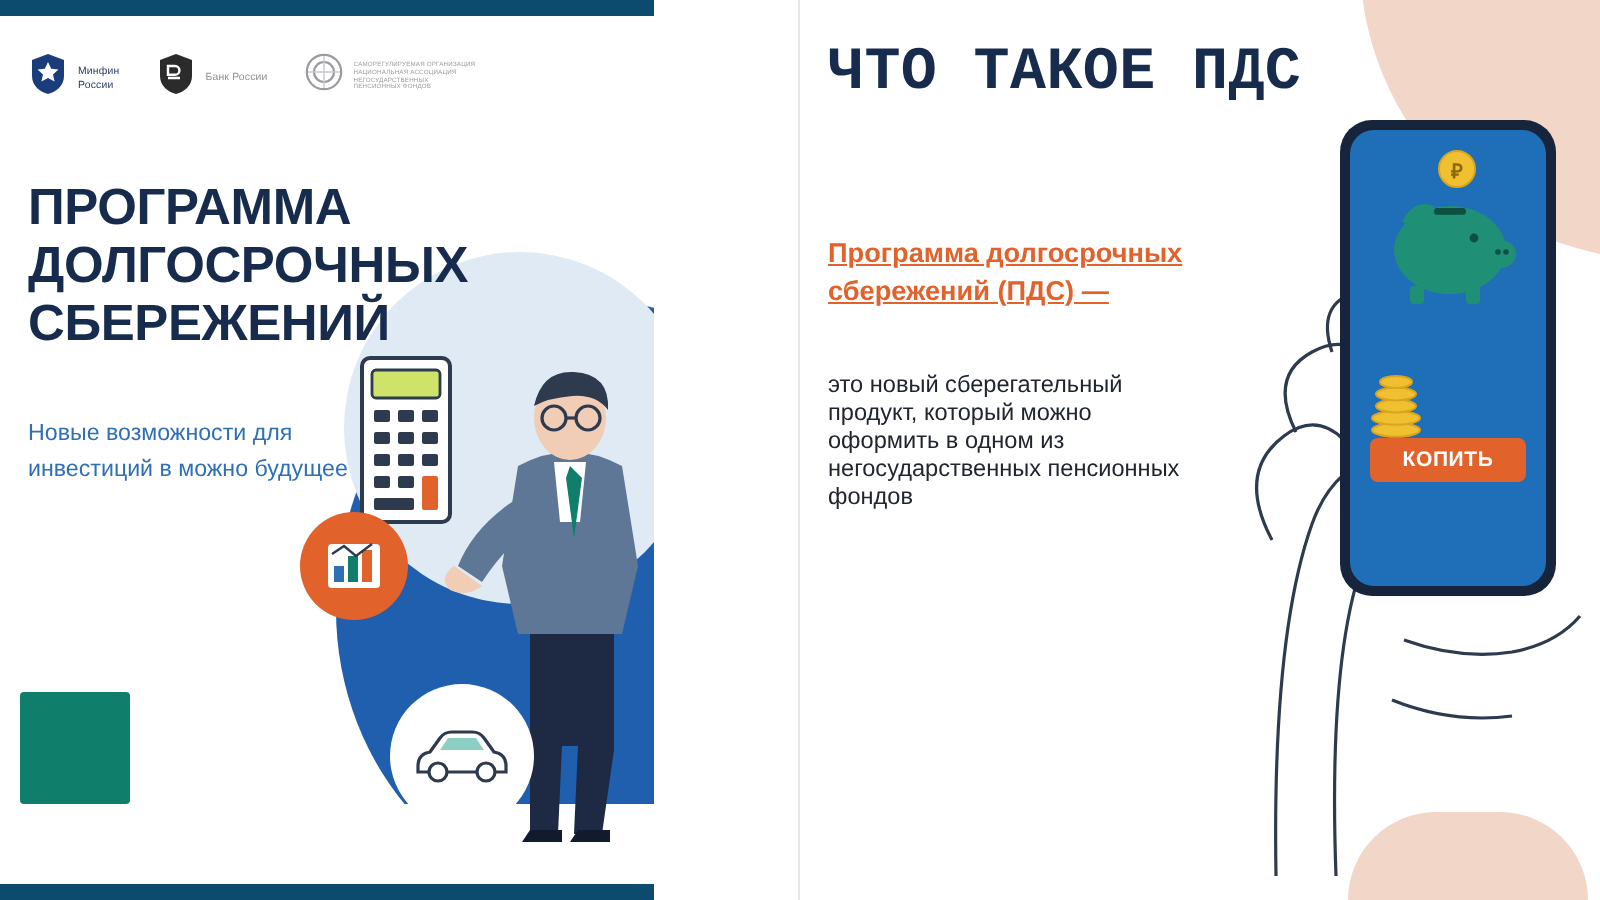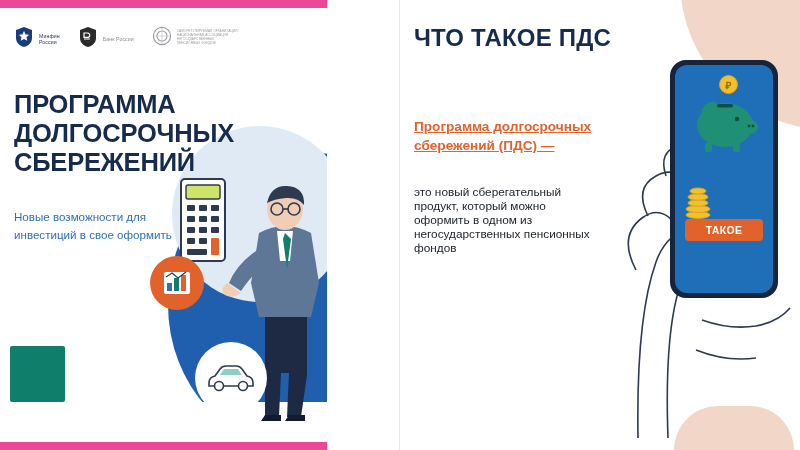--- a/index.html
+++ b/index.html
@@ -13,21 +13,21 @@
     overflow: hidden;
     font-family: "Liberation Sans", sans-serif;
     position: relative;
   }
 
   
   .poster {
     position: absolute;
     left: 0; top: 0;
     width: 327px; height: 450px;
-    background: #ec4899;
+    background: #0c4a6e;
     overflow: hidden;
   }
   .poster-inner {
     position: absolute;
     left: 0; top: 8px;
     width: 400px; height: 434px;
     background: #ffffff;
     overflow: hidden;
   }
   
@@ -154,25 +154,26 @@
   .peach-bottom {
     position: absolute;
     right: 6px; bottom: 0px;
     width: 120px; height: 44px;
     background: #f2d7c8;
     border-radius: 60px 60px 0 0;
   }
   .right-title {
     position: absolute;
     left: 14px; top: 24px;
-    font-size: 24px;
+    font-size: 30px;
     line-height: 27px;
     font-weight: bold;
     color: #172b4d;
     letter-spacing: .2px;
+    font-family: Liberation Mono, monospace;
   }
   .lead {
     position: absolute;
     left: 14px; top: 118px;
     width: 185px;
     font-size: 13.6px;
     line-height: 18.5px;
     font-weight: bold;
     color: #e2622c;
     text-decoration: underline;
@@ -283,21 +284,21 @@
           </svg>
         </span>
         <span class="logo-text tiny">САМОРЕГУЛИРУЕМАЯ ОРГАНИЗАЦИЯ
 НАЦИОНАЛЬНАЯ АССОЦИАЦИЯ
 НЕГОСУДАРСТВЕННЫХ
 ПЕНСИОННЫХ ФОНДОВ</span>
       </div>
     </div>
 
     <div class="poster-title">ПРОГРАММА ДОЛГОСРОЧНЫХ СБЕРЕЖЕНИЙ</div>
-    <div class="poster-sub">Новые возможности для инвестиций в свое оформить</div>
+    <div class="poster-sub">Новые возможности для инвестиций в можно будущее</div>
 
     <svg style="position:absolute; left:215px; top:155px;" width="140" height="260" viewBox="0 0 140 260">
 
       <path d="M50 150 h42 v62 l-6 42 h-14 l2-44 h-8 l-2 44 H50 z" fill="#1e2a44"></path>
 
       <path d="M50 252 h16 v6 H46 z" fill="#111a2e"></path>
       <path d="M74 252 h16 v6 H70 z" fill="#111a2e"></path>
 
       <path d="M44 70 q26-14 52 0 l8 50 -8 34 H44 l-8-34 z" fill="#5f7796"></path>
 
@@ -406,16 +407,16 @@
       <svg style="position:absolute; left:8px; bottom:74px;" width="30" height="36" viewBox="0 0 30 36">
         <g fill="#f0c030" stroke="#d9a520" stroke-width="1">
           <ellipse cx="15" cy="32" rx="12" ry="3.4"></ellipse>
           <ellipse cx="15" cy="26" rx="12" ry="3.4"></ellipse>
           <ellipse cx="15" cy="20" rx="10" ry="3.2"></ellipse>
           <ellipse cx="15" cy="14" rx="10" ry="3.2"></ellipse>
           <ellipse cx="15" cy="8" rx="8" ry="3"></ellipse>
         </g>
       </svg>
 
-      <button class="save-btn">ТАКОЕ</button>
+      <button class="save-btn">КОПИТЬ</button>
     </div>
   </div>
 </div>
 
 </body></html>

